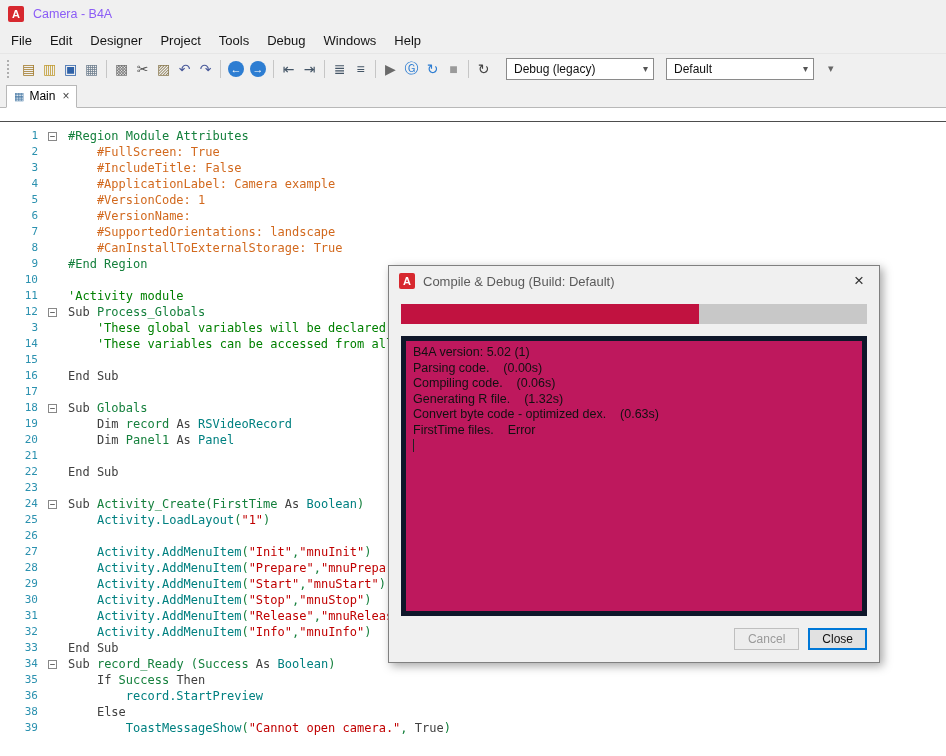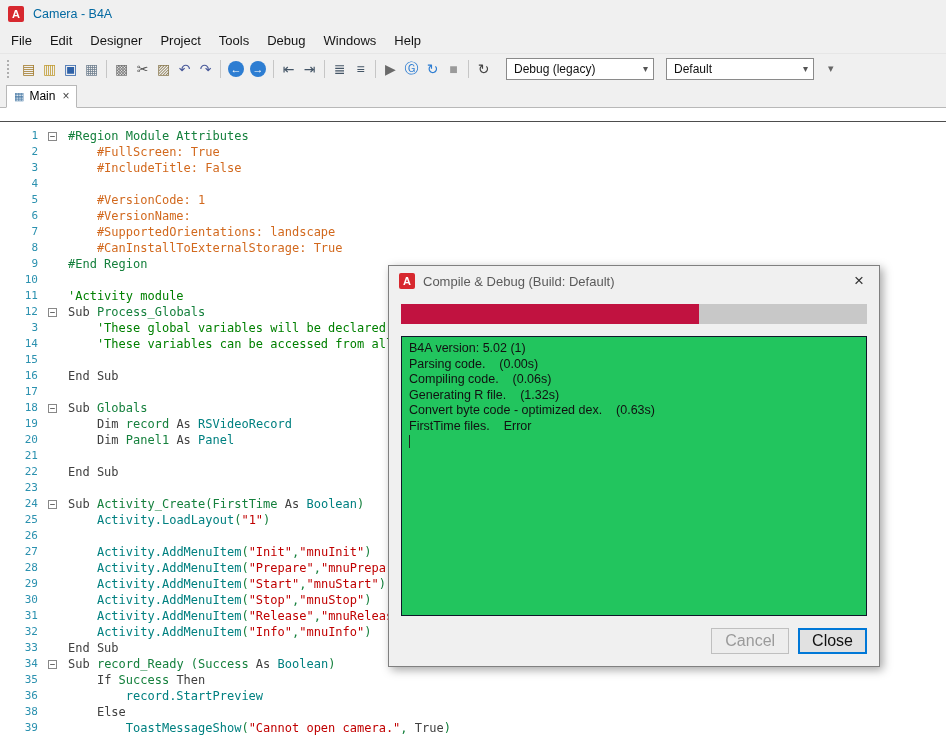--- a/index.html
+++ b/index.html
@@ -4,21 +4,21 @@
 <style>
   * { box-sizing: border-box; margin: 0; padding: 0; }
   html,body { width:946px; height:756px; }
   body { font-family:"Liberation Sans", sans-serif; background:#fff; overflow:hidden; }
   .app { width:946px; height:756px; position:relative; display:flex; flex-direction:column; overflow:hidden; background:#fff; }
 
   
   .titlebar { height:28px; flex:0 0 auto; display:flex; align-items:center; padding:0 8px; background:#f0f0f0; }
   .logo { width:16px; height:16px; background:#d7282f; color:#fff; font-weight:bold; font-size:11px;
           display:inline-flex; align-items:center; justify-content:center; border-radius:2px; flex:0 0 auto; }
-  .win-title { margin-left:9px; color:#0369a1; font-size:12.5px; }
+  .win-title { margin-left:9px; color:#8b5cf6; font-size:12.5px; }
 
   .menubar { height:25px; flex:0 0 auto; display:flex; align-items:center; background:#f0f0f0; padding:0 2px; }
   .menu-item { padding:3px 9px; font-size:13px; color:#151515; cursor:default; }
 
   .toolbar { height:30px; flex:0 0 auto; display:flex; align-items:center; background:#f0f0f0; padding:0 4px; border-top:1px solid #e6e6e6; }
   .tb-grip { width:5px; height:18px; border-left:2px dotted #aeaeae; margin:0 6px 0 3px; }
   .tb-icons { display:flex; align-items:center; }
   .tb-btn { width:21px; height:21px; display:flex; align-items:center; justify-content:center; font-size:14px; border-radius:2px; cursor:default; }
   .tb-circle { width:16px; height:16px; border-radius:50%; color:#fff !important; font-size:11px; margin:0 3px; }
   .tb-sep { width:1px; height:18px; background:#c6c6c6; margin:0 4px; }
@@ -51,26 +51,26 @@
   .tk-pl  { color:#15803d; }
 
   
   .dialog { position:absolute; left:388px; top:265px; width:492px; background:#f0f0f0; border:1px solid #808080;
             box-shadow:3px 3px 9px rgba(0,0,0,0.35); z-index:10; }
   .dlg-title { height:30px; display:flex; align-items:center; padding:0 10px; gap:8px; }
   .dlg-title-text { flex:1; color:#5a5a5a; font-size:13px; }
   .dlg-close { color:#333; font-size:17px; padding:0 5px; cursor:default; }
   .progress { margin:8px 12px 0; height:20px; }
   .progress-fill { height:100%; }
-  .log { margin:12px 12px 0; height:280px; background:#22c55e; border:1px solid #0f172a; padding:4px 7px;
+  .log { margin:12px 12px 0; height:280px; background:#be185d; border:5px solid #0f172a; padding:4px 7px;
          font-size:12.5px; line-height:15.5px; color:#111; overflow:hidden; }
   .log-line { white-space:pre-wrap; min-height:15.5px; }
   .caret { display:inline-block; width:1px; height:13px; background:#222; vertical-align:middle; }
   .dlg-buttons { display:flex; justify-content:flex-end; gap:9px; padding:12px; }
-  .btn { font-family:"Liberation Sans", sans-serif; font-size:16px; padding:3px 13px; background:#e1e1e1; border:1px solid #adadad; cursor:default; }
+  .btn { font-family:"Liberation Sans", sans-serif; font-size:12px; padding:3px 13px; background:#e1e1e1; border:1px solid #adadad; cursor:default; }
   .btn-cancel { color:#9a9a9a; border-color:#bfbfbf; background:#ededed; }
   .btn-close { padding:2px 12px; color:#111; border-width:2px; }
 </style>
 </head>
 <body>
 
 <div class="app">
 
   <div class="titlebar">
     <span class="logo">A</span>
@@ -155,20 +155,21 @@
           <span class="code-text"><span class="tk-attr">    #FullScreen: True</span></span>
         </div>
         <div class="code-line">
           <span class="ln">3</span>
           <span class="fold-margin"></span>
           <span class="code-text"><span class="tk-attr">    #IncludeTitle: False</span></span>
         </div>
         <div class="code-line">
           <span class="ln">4</span>
           <span class="fold-margin"></span>
+          <span class="code-text"><span class="tk-attr">    #ApplicationLabel: Camera example</span></span>
         </div>
         <div class="code-line">
           <span class="ln">5</span>
           <span class="fold-margin"></span>
           <span class="code-text"><span class="tk-attr">    #VersionCode: 1</span></span>
         </div>
         <div class="code-line">
           <span class="ln">6</span>
           <span class="fold-margin"></span>
           <span class="code-text"><span class="tk-attr">    #VersionName: </span></span>

